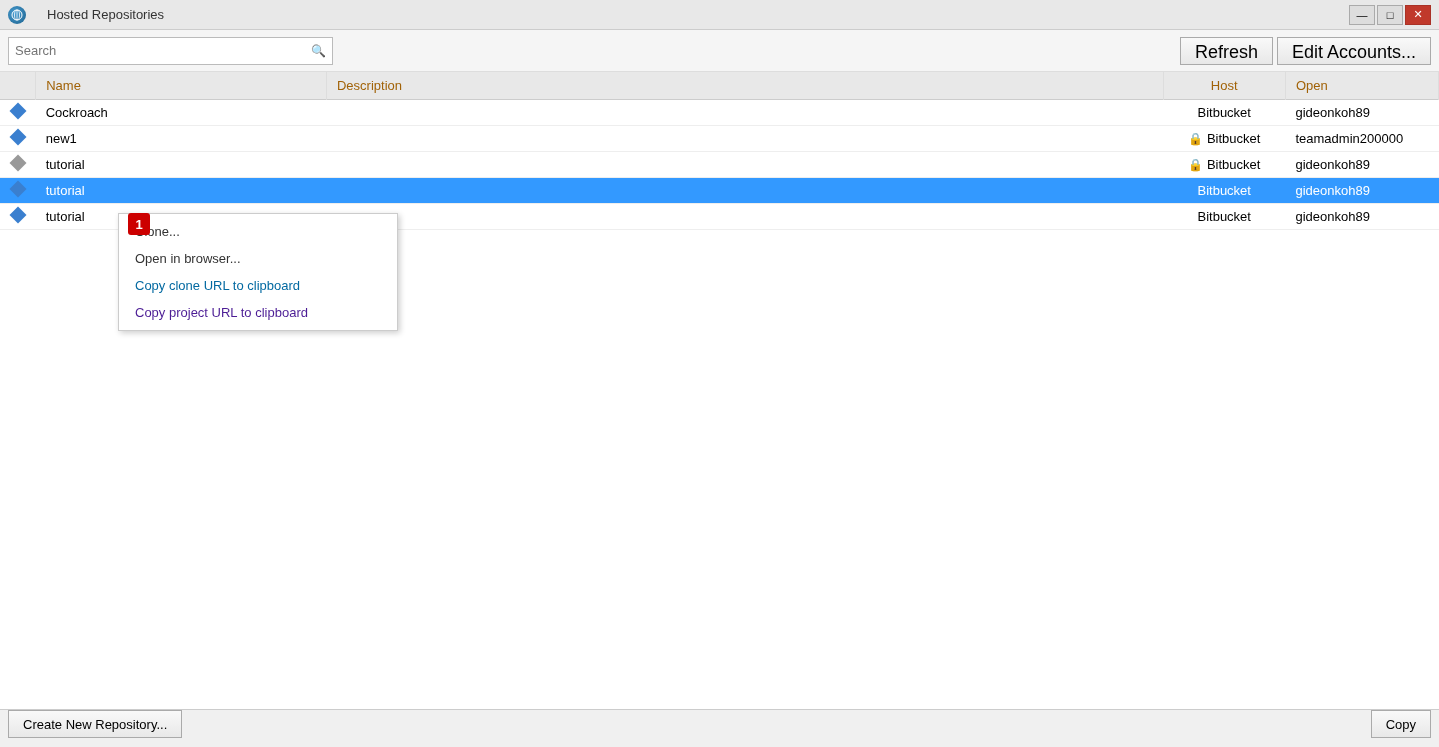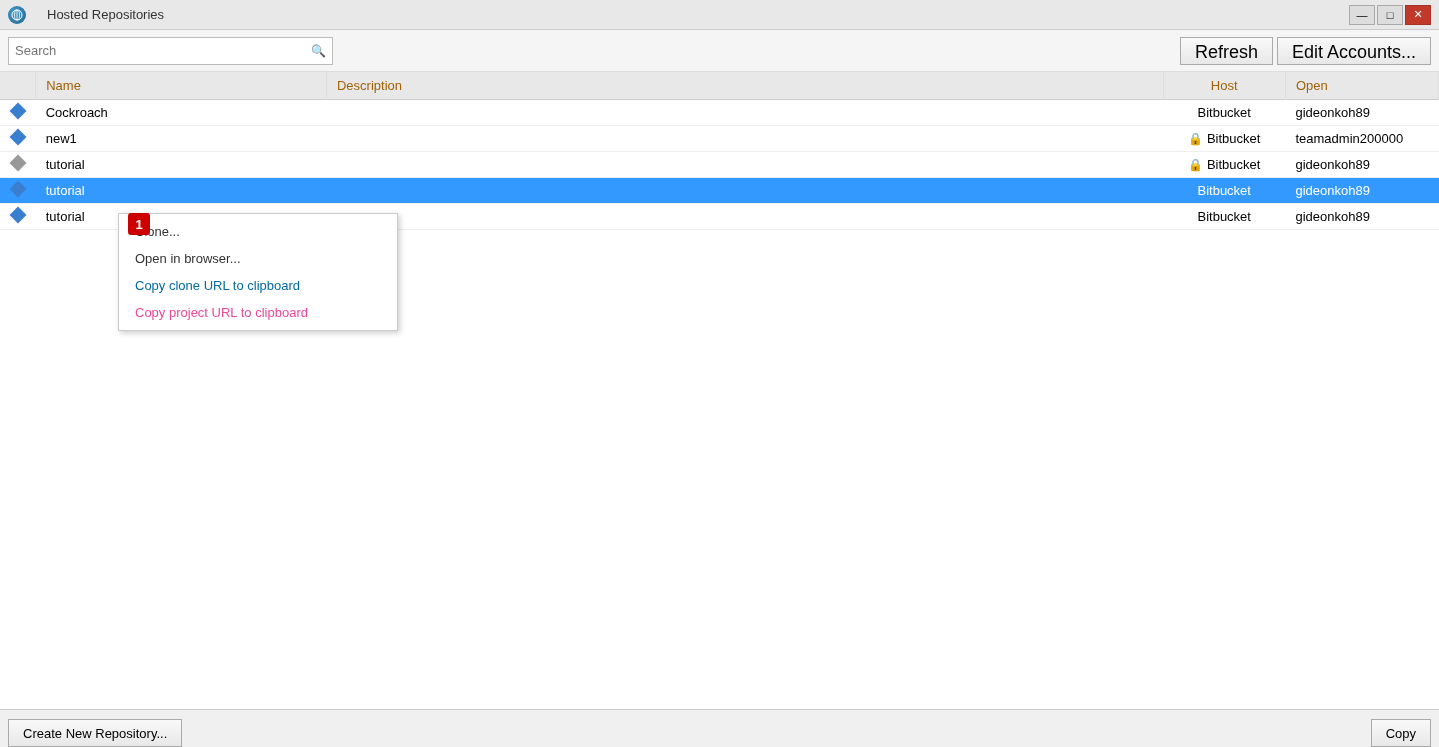--- a/index.html
+++ b/index.html
@@ -194,21 +194,21 @@
       justify-content: center;
       z-index: 101;
     }
 
     
     .bottom-bar {
       height: 38px;
       background: #f0f0f0;
       border-top: 1px solid #ccc;
       display: flex;
-      align-items: flex-end;
+      align-items: flex-start;
       padding: 0 8px;
       justify-content: space-between;
       position: absolute;
       bottom: 0;
       left: 0;
       right: 0;
       margin-top: 42px;
     }
     .bottom-btn {
       padding: 4px 14px;
@@ -329,21 +329,21 @@
             <td>gideonkoh89</td>
           </tr>
         </tbody>
     </table>
   </div>
 
   <div class="context-menu" id="context-menu">
   <div class="context-menu-item">Clone...</div>
       <div class="context-menu-item">Open in browser...</div>
       <div class="context-menu-item blue-link" style="color: #0369a1;">Copy clone URL to clipboard</div>
-      <div class="context-menu-item blue-link" style="color: #ec4899;">Copy project URL to clipboard</div>
+      <div class="context-menu-item blue-link" style="color: #4c1d95;">Copy project URL to clipboard</div>
     </div>
 
   <div class="step-badge">1</div>
 
   <div class="bottom-bar">
     <button class="bottom-btn">Create New Repository...</button>
     <button class="bottom-btn">Copy</button>
   </div>
 
 </div>

